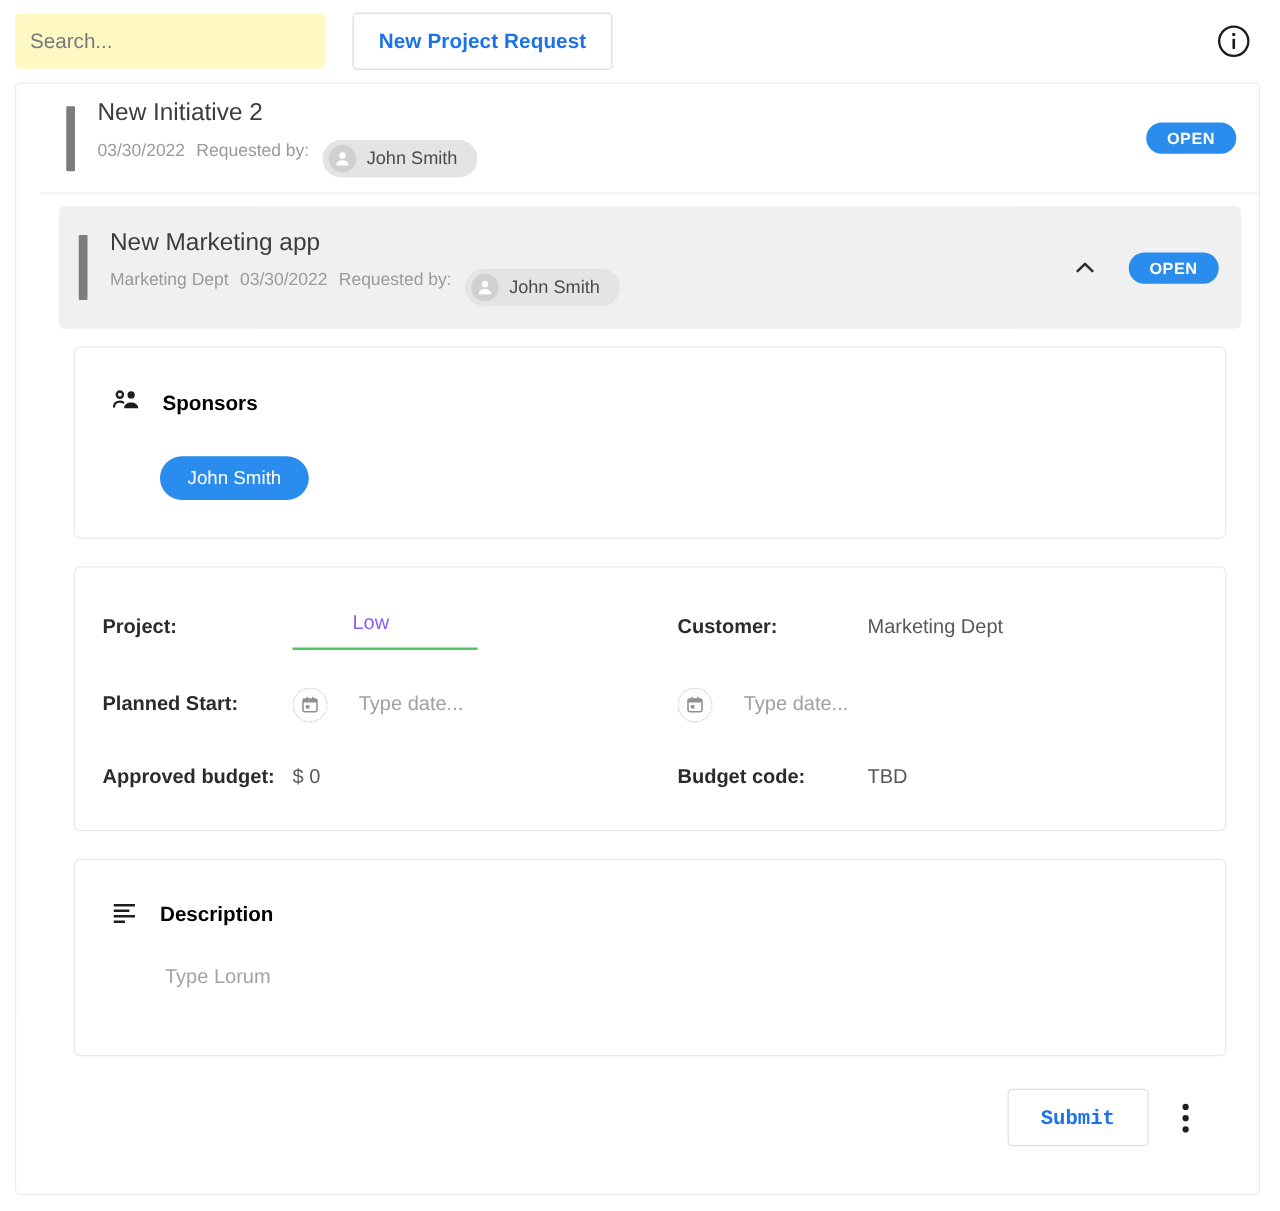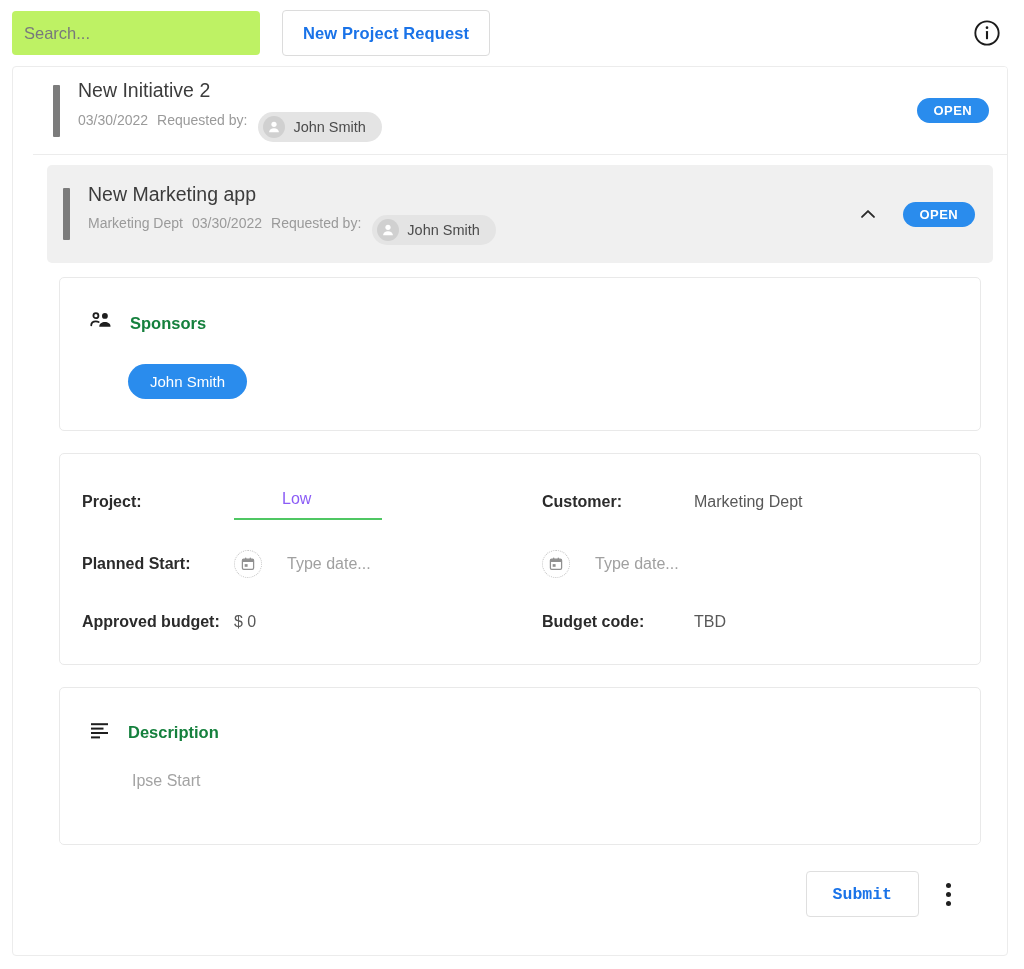--- a/index.html
+++ b/index.html
@@ -21,21 +21,21 @@
   .toolbar {
     position: absolute;
     left: 0; top: 0;
     width: 1024px; height: 66px;
     display: flex;
     align-items: center;
     padding: 0 16px 0 12px;
   }
   .search-box {
     width: 248px; height: 44px;
-    background: #bef264;
+    background: #fef9c3;
     border: none;
     border-radius: 4px;
     outline: none;
     padding: 0 12px;
     font-family: "Liberation Sans", sans-serif;
     font-size: 16.5px;
     color: #6a6a6a;
   }
   .search-box::placeholder { color: #78797c; opacity: 1; }
 
@@ -177,21 +177,21 @@
   }
   .panel-head {
     display: flex;
     align-items: center;
     gap: 16px;
     padding: 30px 0 0 28px;
   }
   .panel-head .ptitle {
     font-size: 16.5px;
     font-weight: 700;
-    color: #15803d;
+    color: #000000;
   }
 
   
   .sponsors-panel { height: 154px; }
   .sponsor-chips { padding: 26px 0 0 68px; }
   .sponsor-chip {
     display: inline-block;
     background: #2a8ced;
     color: #ffffff;
     border-radius: 18px;
@@ -465,21 +465,21 @@
             <span>
               <svg width="24" height="24" viewBox="0 0 24 24" aria-hidden="true">
                 <rect x="3" y="5.2" width="17" height="2.0" fill="#1e1e1e"></rect>
                 <rect x="3" y="9.6" width="12.5" height="2.0" fill="#1e1e1e"></rect>
                 <rect x="3" y="14.0" width="17" height="2.0" fill="#1e1e1e"></rect>
                 <rect x="3" y="18.4" width="9" height="2.0" fill="#1e1e1e"></rect>
               </svg>
             </span>
             <span class="ptitle">Description</span>
           </div>
-          <div class="desc-text">Ipse Start</div>
+          <div class="desc-text">Type Lorum</div>
         </div>
 
         <div class="actions">
           <button class="submit-btn">Submit</button>
           <button class="kebab-btn">
             <i></i>
             <i></i>
             <i></i>
           </button>
         </div>

